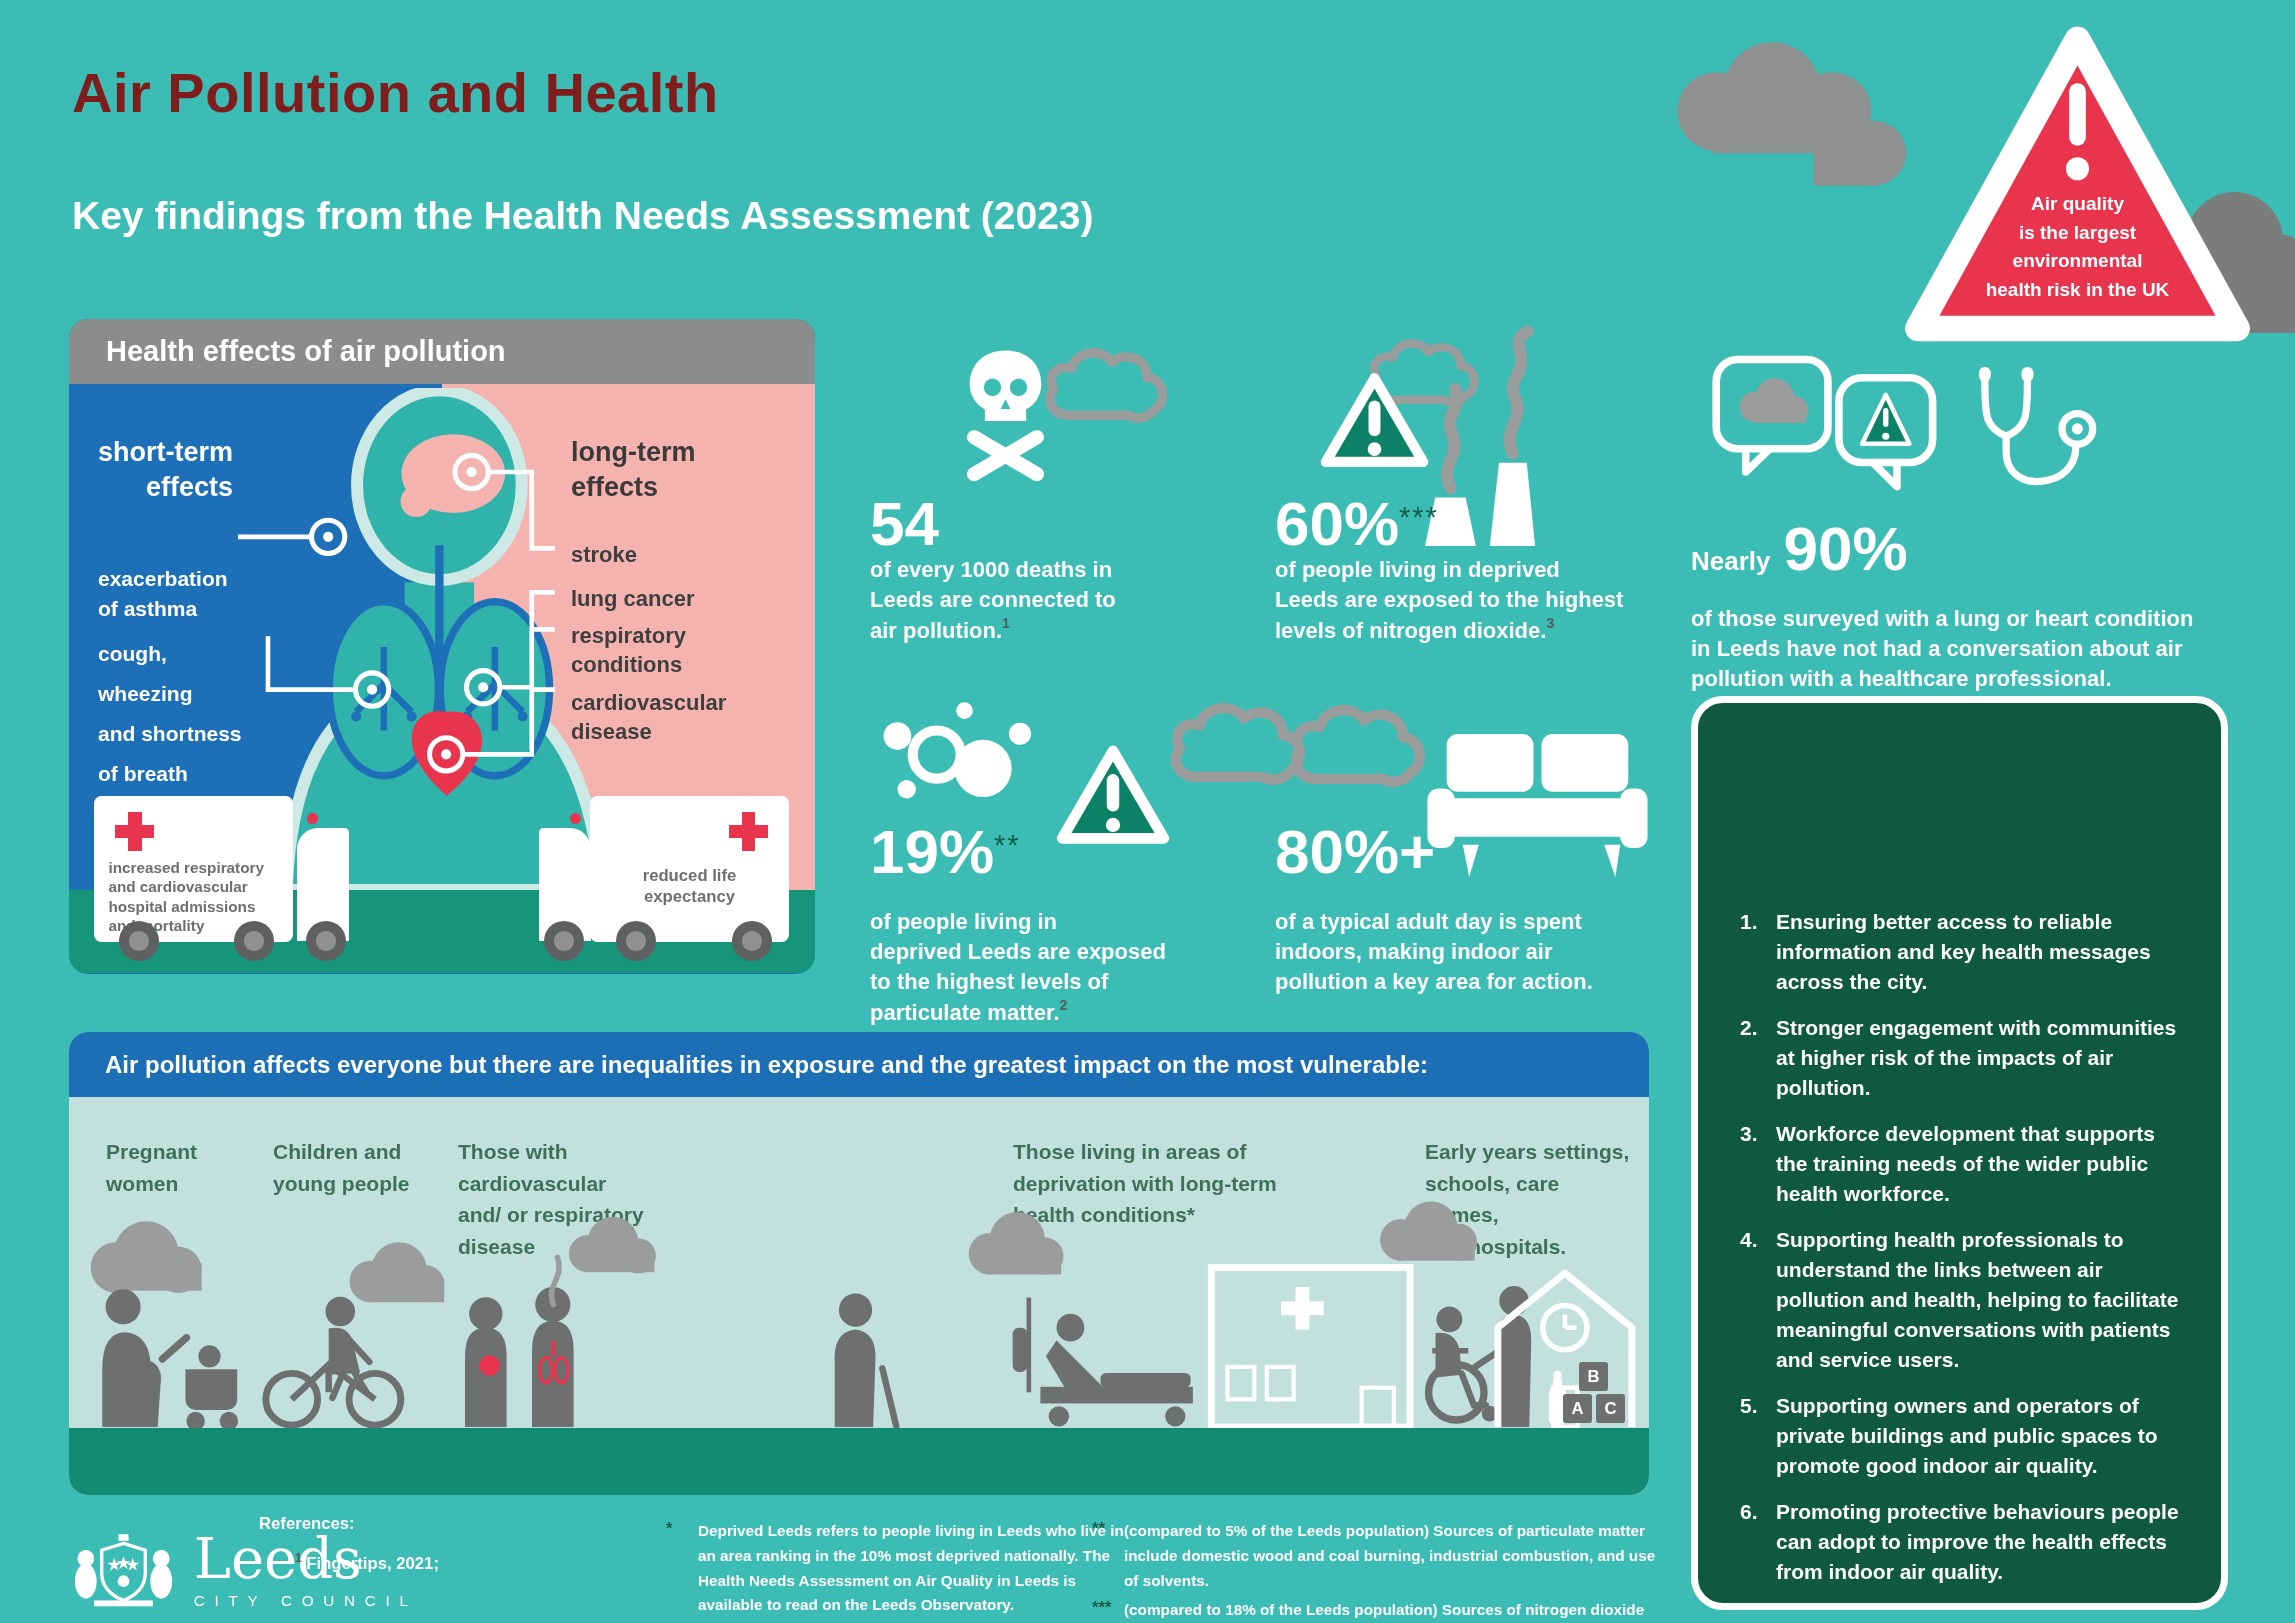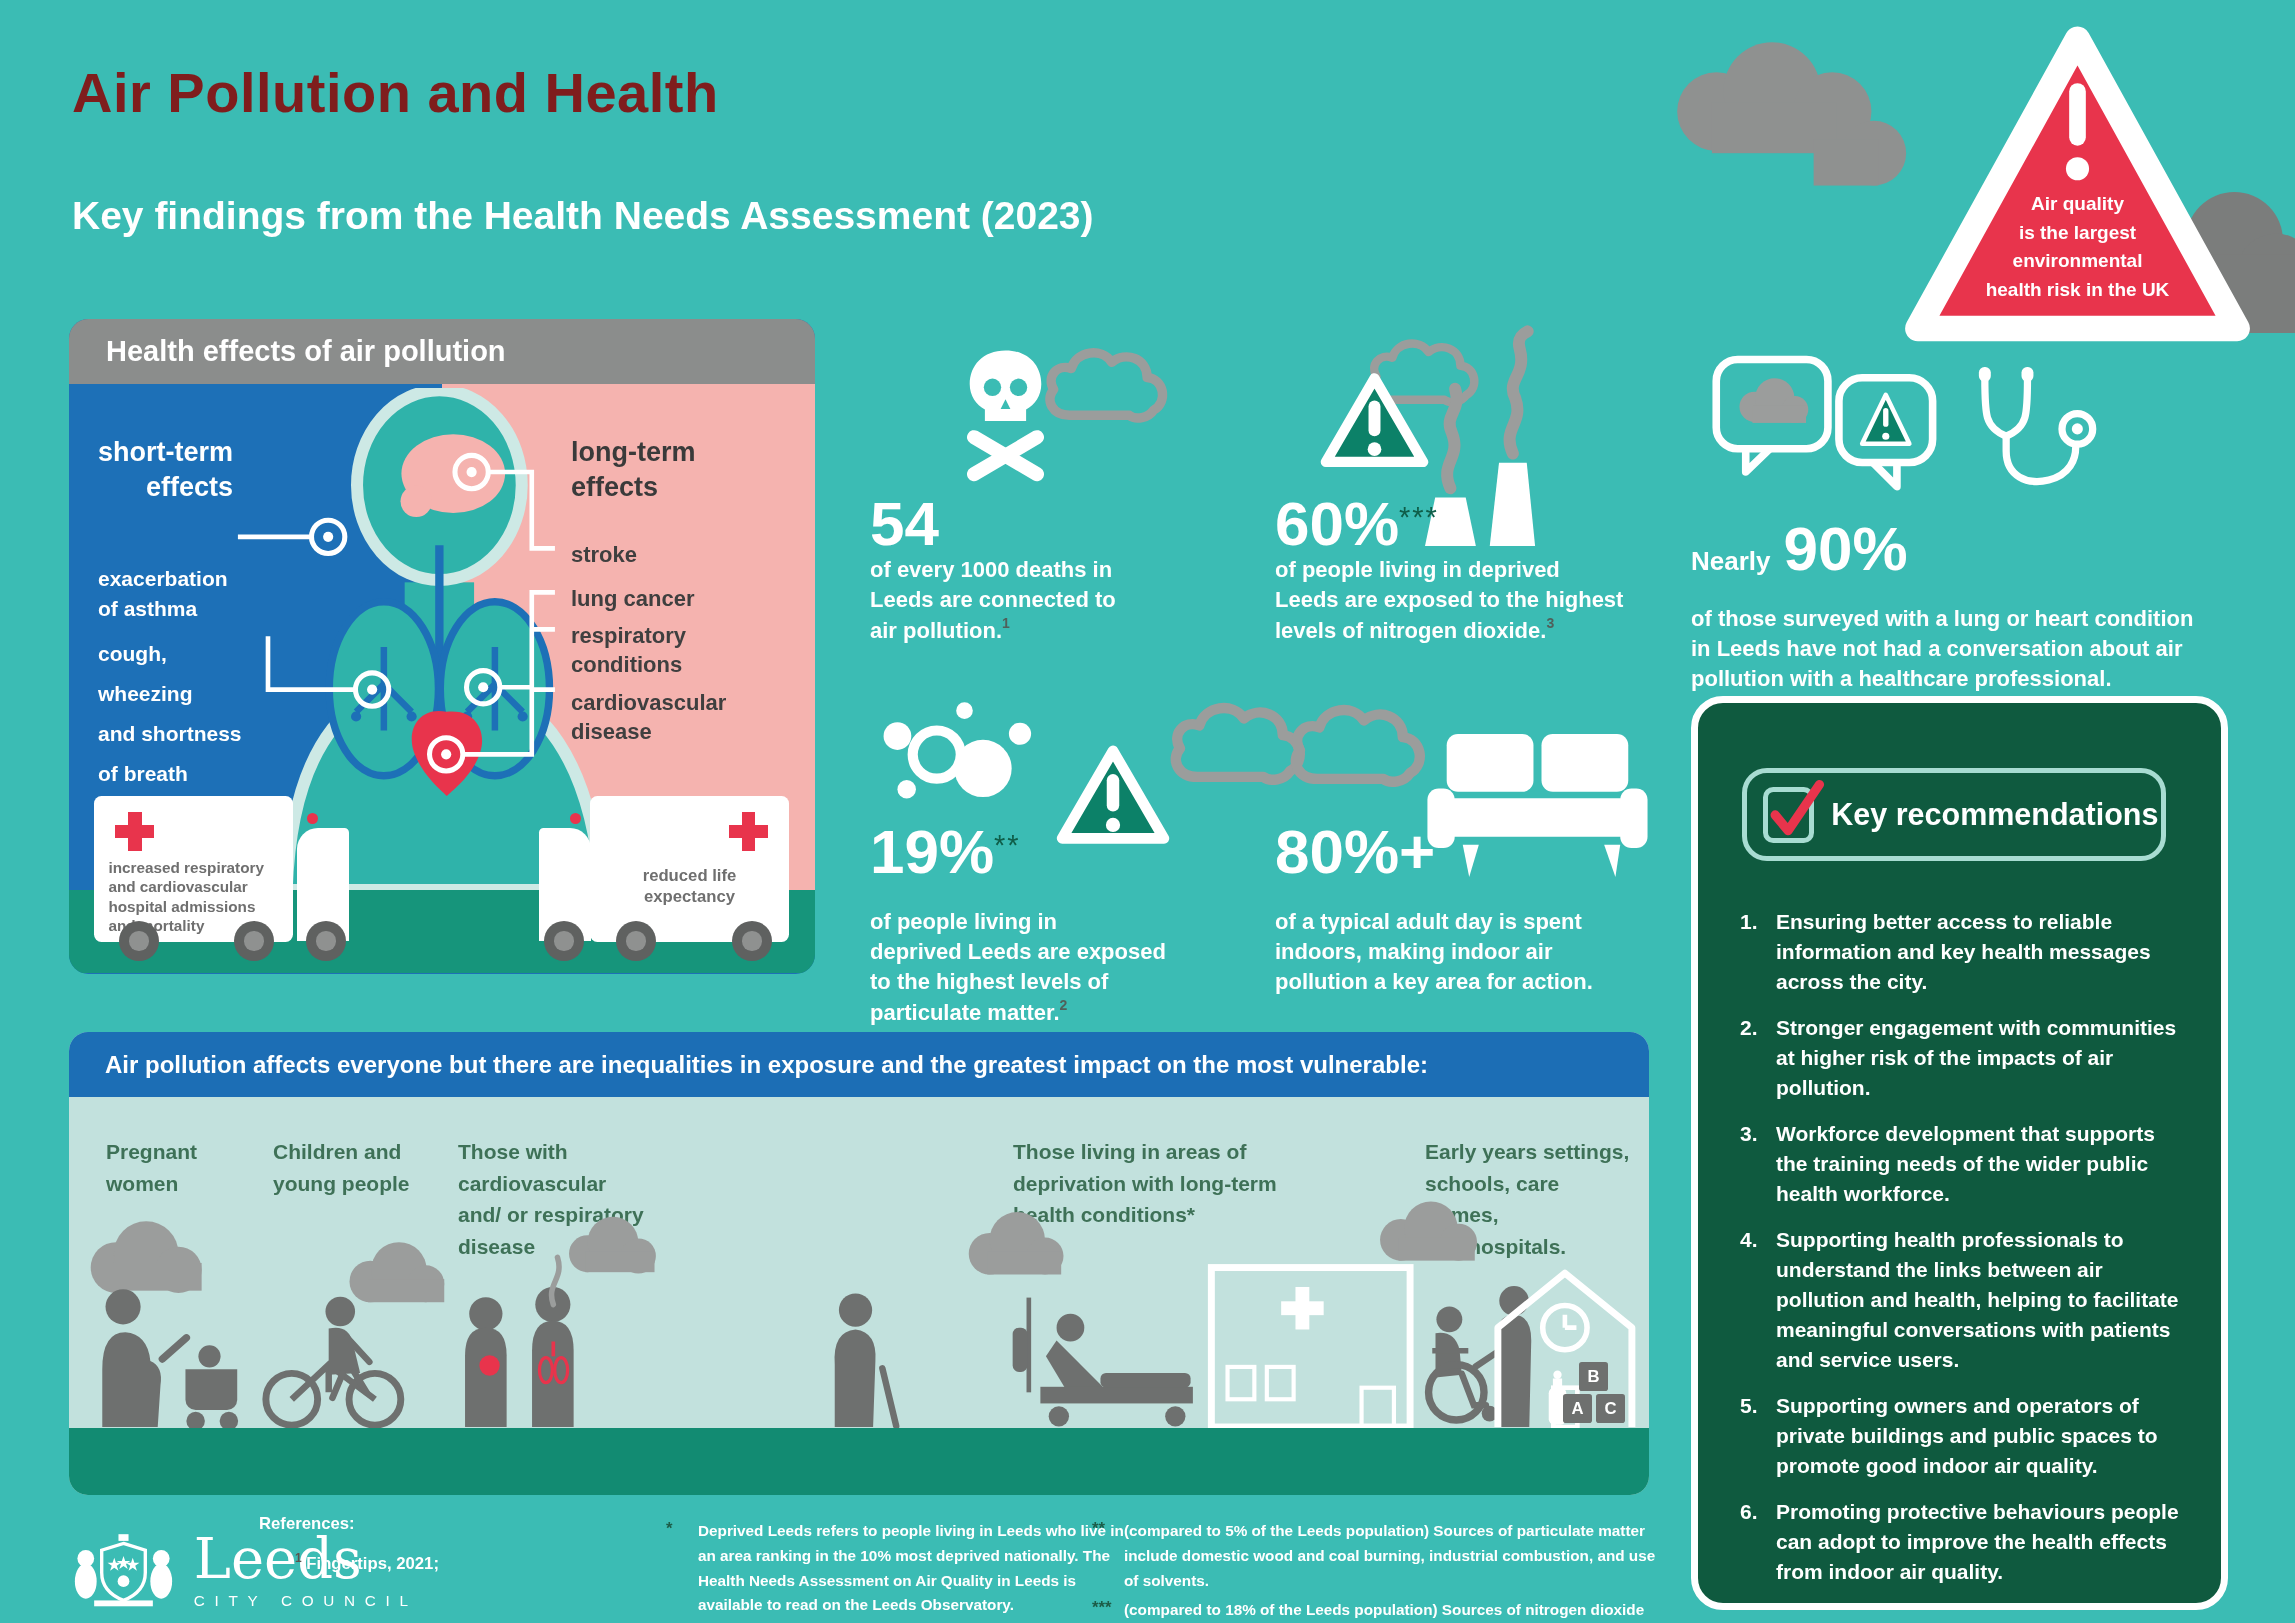--- a/index.html
+++ b/index.html
@@ -526,28 +526,20 @@
   </div>
 
   <div class="block" style="left:1510px;top:330px;">B</div>
   <div class="block" style="left:1494px;top:362px;">A</div>
   <div class="block" style="left:1527px;top:362px;">C</div>
 
   <div class="abs band-strip"></div>
 </div>
 
 <div class="abs recs">
-  <div class="abs badge">
-    <div class="cbox">
-      <svg class="abs" style="left:-2.8px;top:-15.7px;" width="60" height="65" viewBox="0 0 130 140">
-        <path d="M22 84 L50 118 L118 18" fill="none" stroke="#e8344c" stroke-width="20" stroke-linecap="round" stroke-linejoin="round"></path>
-      </svg>
-    </div>
-    <div class="t">Key recommendations</div>
-  </div>
   <div class="abs rec-list">
     <div class="rec-item">
       <div class="rec-num">1.</div>
       <div class="rec-text">Ensuring better access to reliable information and key health messages across the city.</div>
     </div>
     <div class="rec-item">
       <div class="rec-num">2.</div>
       <div class="rec-text">Stronger engagement with communities at higher risk of the impacts of air pollution.</div>
     </div>
     <div class="rec-item">

